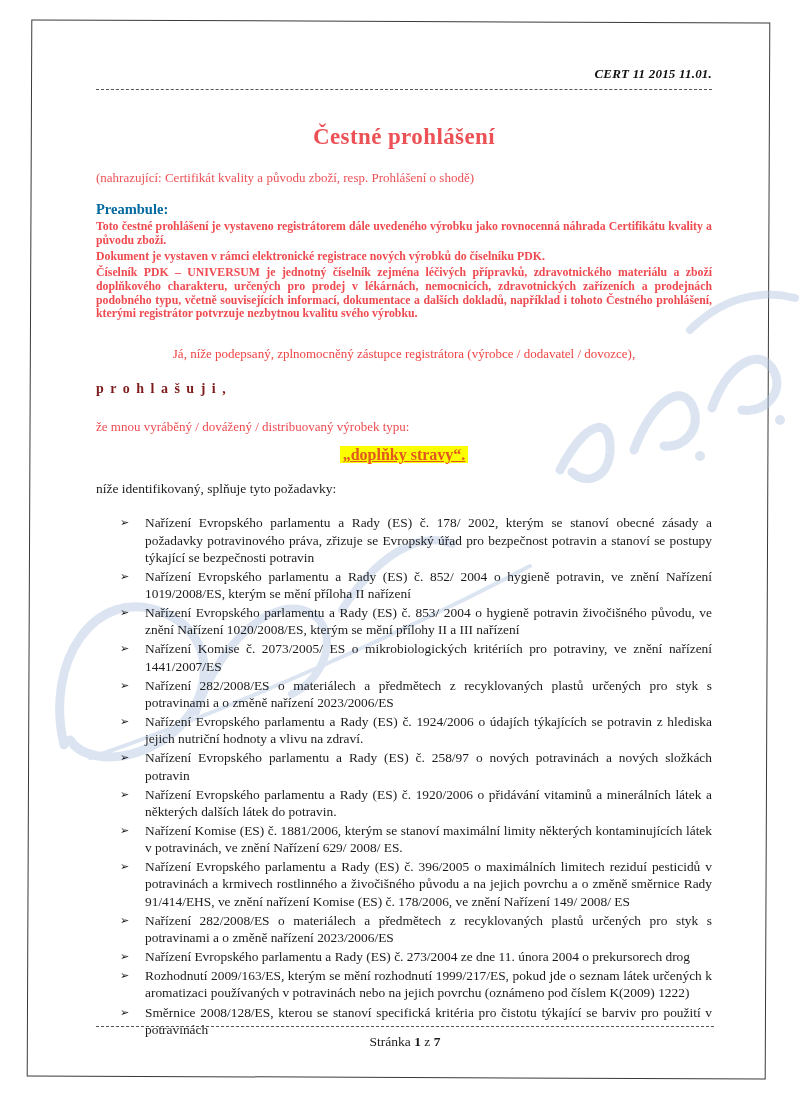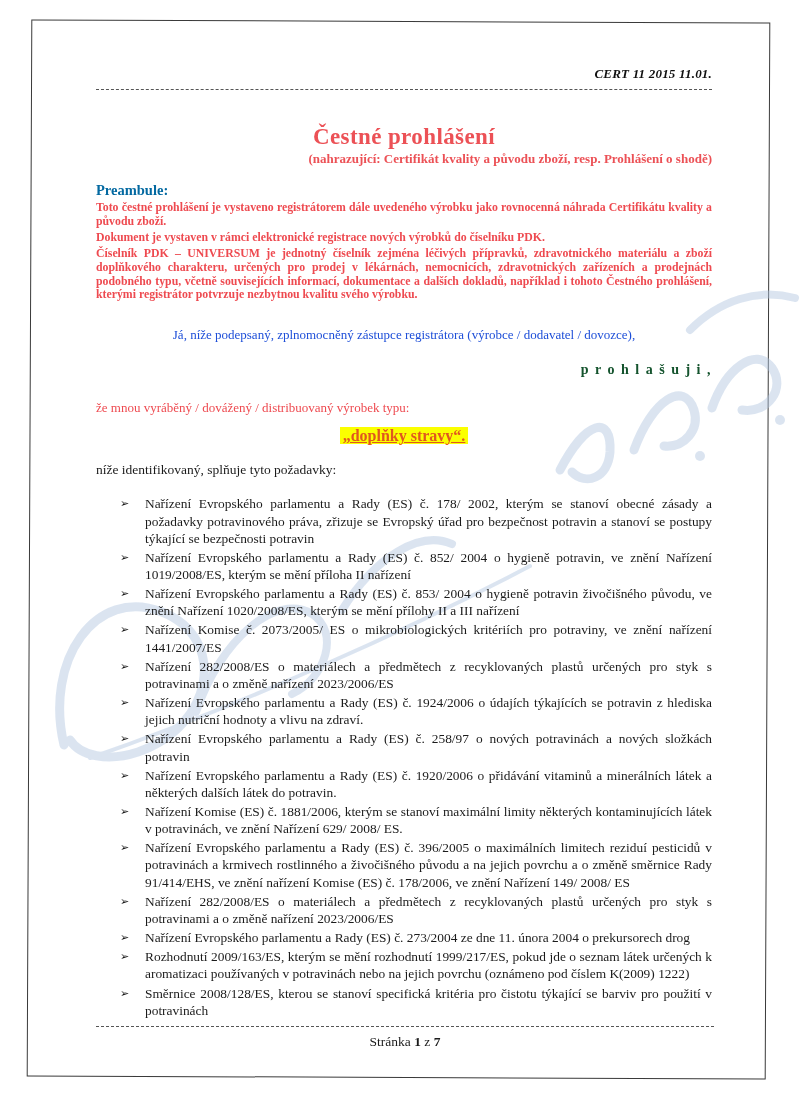--- a/index.html
+++ b/index.html
@@ -12,27 +12,27 @@
     border:1.6px solid #3a3a3a; transform:rotate(0.25deg); pointer-events:none;
   }
   .watermark { position:absolute; left:0; top:0; pointer-events:none; }
   .content { position:absolute; left:0; top:0; width:800px; box-sizing:border-box; padding:66px 88px 0 96px; }
 
   .doc-ref { text-align:right; font-size:13px; font-weight:bold; font-style:italic; color:#101010; letter-spacing:.2px; }
   .rule { border:0; border-top:1.5px dashed #555; margin:0; }
   .header-rule { margin-top:7px; }
 
   .title { margin:34px 0 0; text-align:center; font-size:23px; font-weight:bold; color:#ec5156; letter-spacing:.4px; }
-  .subtitle { margin-top:1px; text-align:right; font-size:13px; font-weight:bold; color:#ec5156; }
+  .subtitle { margin-top:20px; text-align:left; font-size:13px; font-weight:normal; color:#ec5156; }
 
   .pre-heading { margin-top:15px; font-size:14.5px; font-weight:bold; color:#0369a1; }
   .pre-par { margin:2px 0 0; font-size:11.8px; font-weight:bold; color:#ee4a50; line-height:1.18; text-align:justify; }
 
-  .decl-intro { margin:25px 0 0; text-align:center; font-size:13px; color:#1d4ed8; }
-  .decl-verb { margin:19px 0 0; text-align:right; font-size:14px; font-weight:bold; color:#14532d; letter-spacing:1.5px; }
+  .decl-intro { margin:25px 0 0; text-align:center; font-size:13px; color:#ef4444; }
+  .decl-verb { margin:19px 0 0; text-align:left; font-size:14px; font-weight:bold; color:#7f1d1d; letter-spacing:1.5px; }
   .product-line { margin:22px 0 0; font-size:13px; color:#ee4a50; }
   .product-type-wrap { margin:11px 0 0; text-align:center; }
   .highlight { background:#fbff00; color:#e0571f; font-weight:bold; font-size:16px; text-decoration:underline; padding:0 3px; }
   .qualifier { margin:17px 0 0; font-size:13.5px; color:#1b1b1b; }
 
   .req-list { list-style:none; margin:17px 0 0; padding:0 0 0 24px; }
   .req-item { position:relative; padding-left:25px; font-size:13.4px; line-height:1.28; text-align:justify; margin-bottom:2px; }
   .req-item b { font-weight:normal; }
   .bullet { position:absolute; left:0; top:2px; font-family:"DejaVu Sans",sans-serif; font-size:11px; color:#111; }
 

